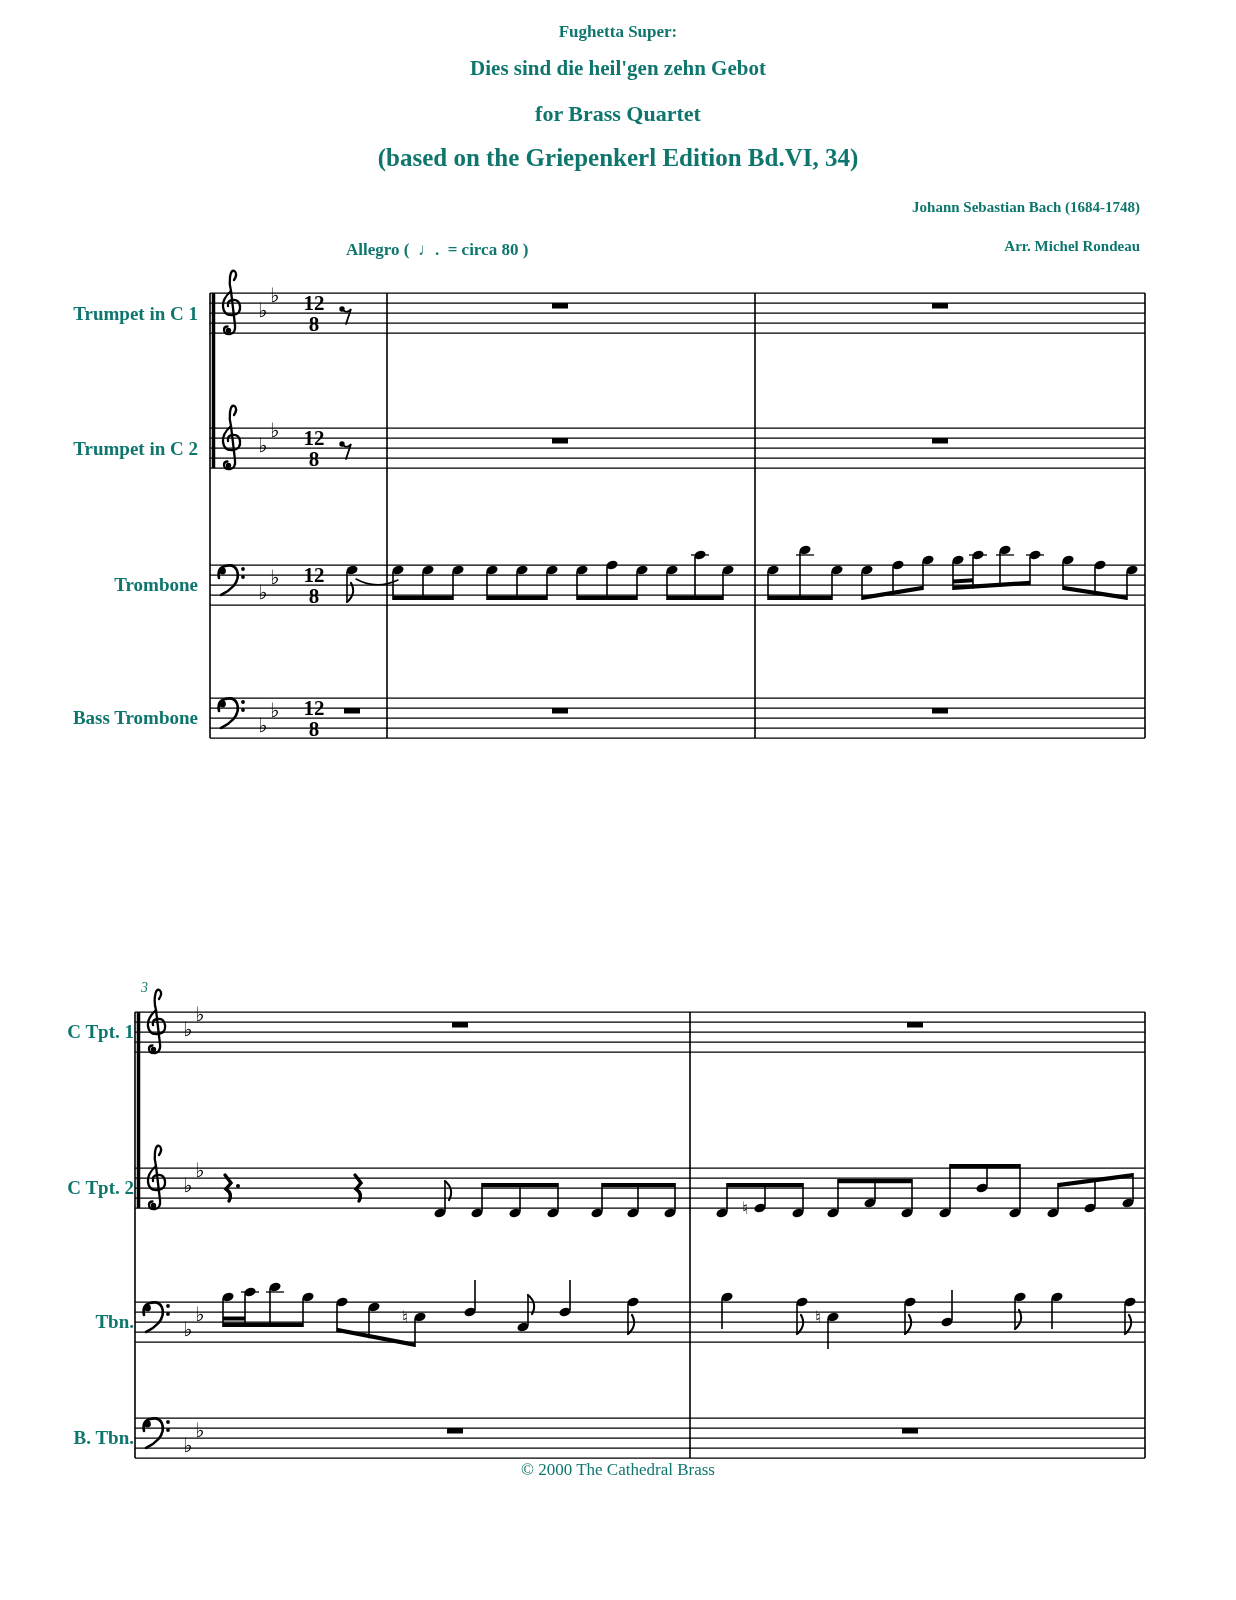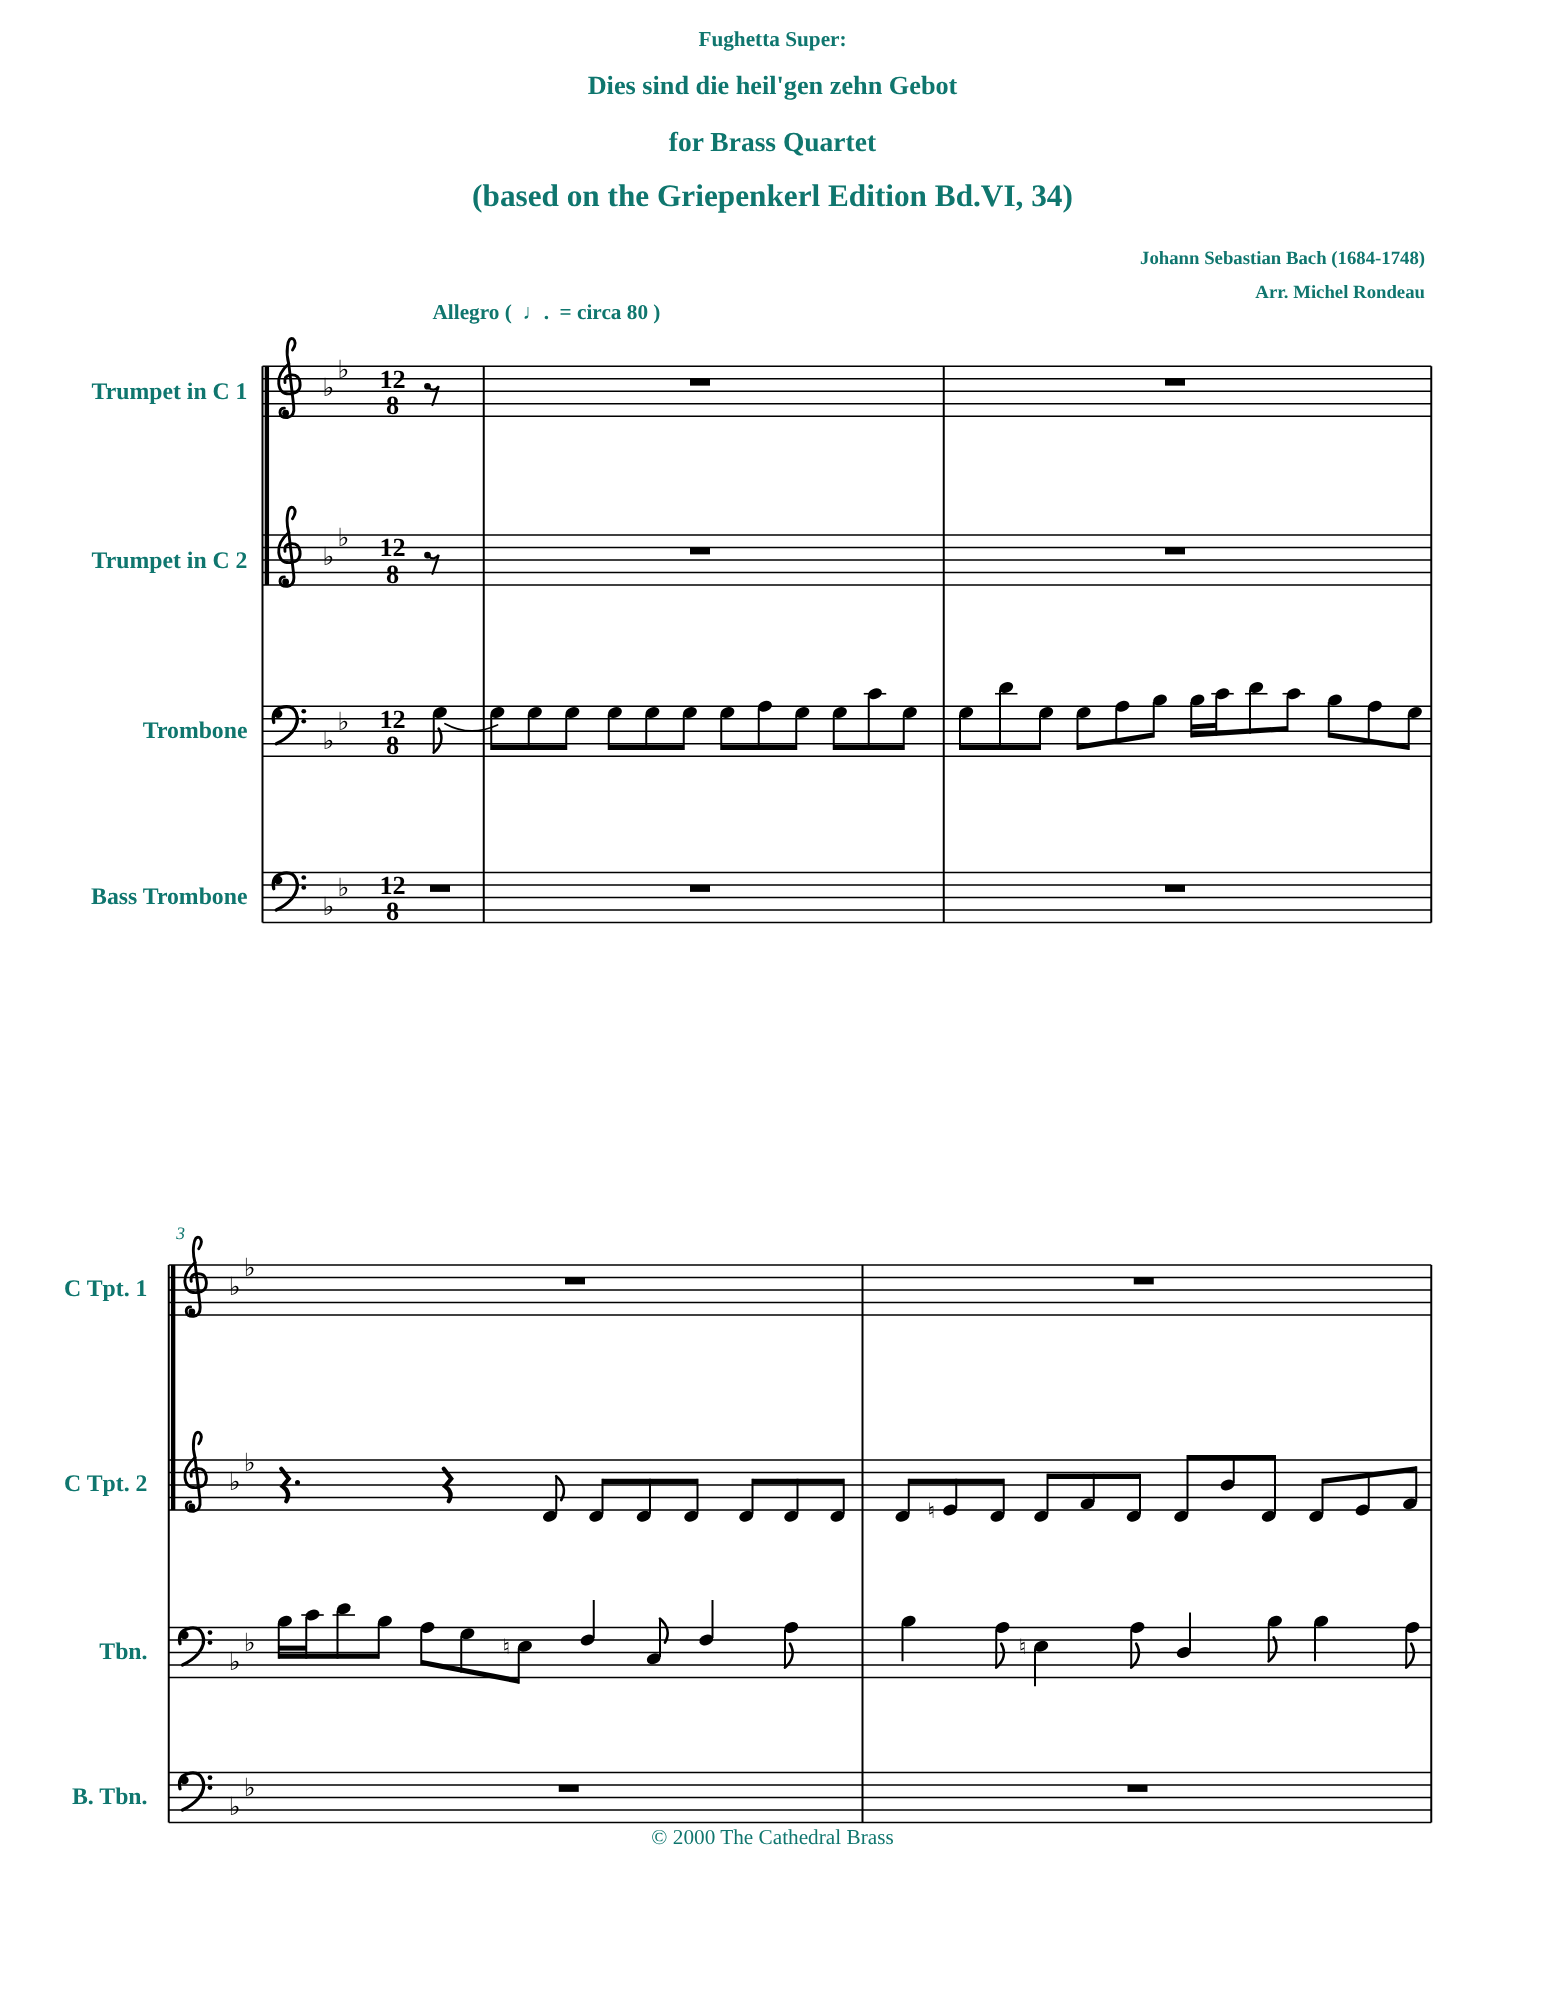--- a/index.html
+++ b/index.html
@@ -5,27 +5,27 @@
   html,body{margin:0;padding:0;background:#888;}
   .page{position:relative;width:1236px;height:1600px;background:#ffffff;color:#0f766e;
         font-family:"Liberation Serif","DejaVu Serif",serif;overflow:hidden;margin:0 auto;}
   .ctr{position:absolute;left:0;width:1236px;text-align:center;white-space:pre;}
   .series{top:22px;font-size:17px;font-weight:bold;}
   .title{top:56px;font-size:21px;font-weight:bold;}
   .subtitle{top:101px;font-size:22px;font-weight:bold;}
   .edition{top:144px;font-size:25px;font-weight:bold;}
   .rgt{position:absolute;right:96px;text-align:center;font-weight:bold;font-size:15px;white-space:pre;}
   .composer{top:199px;}
-  .arranger{top:226px;margin-left:36px;}
+  .arranger{top:238px;margin-left:36px;}
   .tempo{position:absolute;left:346px;top:240px;font-size:17px;font-weight:bold;
          font-family:"Liberation Serif","DejaVu Sans",serif;white-space:pre;}
   .mnum{position:absolute;left:141px;top:980px;font-size:14px;font-style:italic;}
   .lbl{position:absolute;font-size:19px;text-align:right;white-space:pre;font-weight:bold;}
   .lbl.s1{left:0;width:198px;}
-  .lbl.s2{left:0;width:118px;}
+  .lbl.s2{left:0;width:118px;padding-left:16px;}
   .footer{position:absolute;left:0;width:1236px;top:1460px;text-align:center;font-size:17px;}
   svg.score{position:absolute;left:0;top:0;}
 </style>
 </head>
 <body>
 
 <div class="page">
   <div class="ctr series">Fughetta Super:</div>
   <div class="ctr title">Dies sind die heil'gen zehn Gebot</div>
   <div class="ctr subtitle">for Brass Quartet</div>

